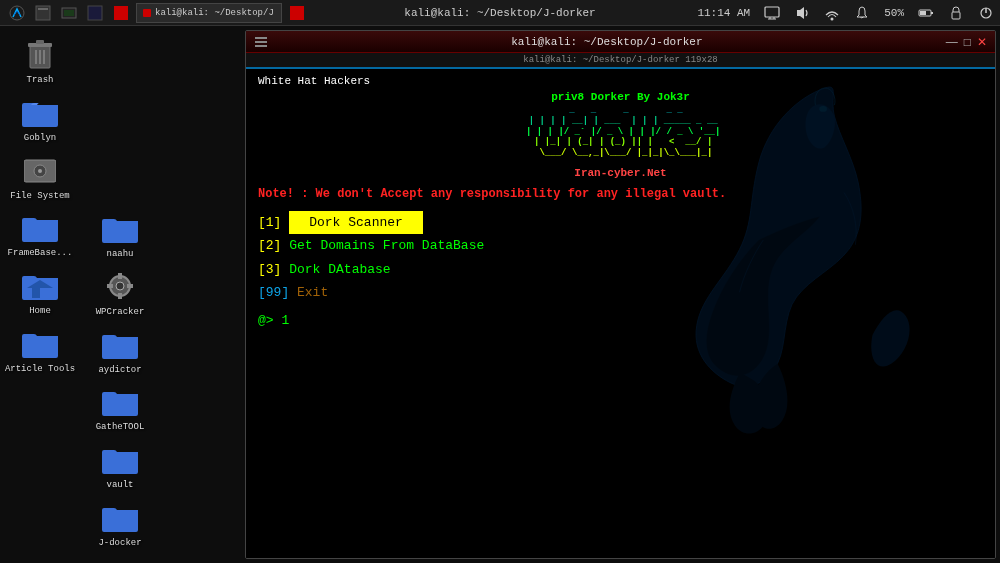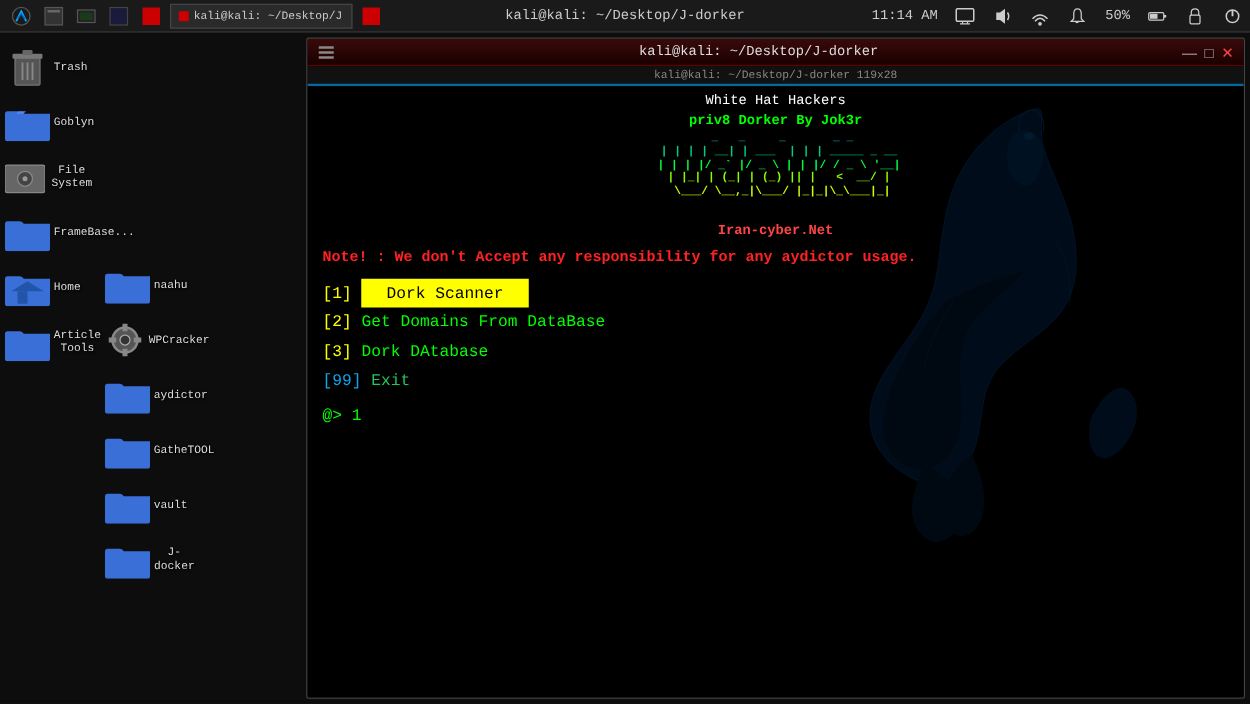--- a/index.html
+++ b/index.html
@@ -97,21 +97,21 @@
       width: 80px;
       padding-top: 10px;
       display: flex;
       flex-direction: column;
       gap: 8px;
       align-items: center;
       flex-shrink: 0;
     }
     .desktop-icon-item {
       display: flex;
-      flex-direction: row;
+      flex-direction: column;
       align-items: center;
       gap: 3px;
       cursor: pointer;
       width: 72px;
     }
     .desktop-icon-item .icon-img {
       width: 36px;
       height: 36px;
       display: flex;
       align-items: center;
@@ -180,21 +180,21 @@
       flex: 1;
       background: #000;
       padding: 6px 12px;
       overflow: hidden;
       position: relative;
     }
 
     .ascii-title-text {
       font-size: 11px;
       color: #fff;
-      text-align: center;
+      text-align: left;
       margin-bottom: 4px;
     }
 
     .ascii-logo {
       font-family: 'Courier New', monospace;
       font-size: 10px;
       line-height: 1.3;
       white-space: pre;
       position: relative;
       z-index: 2;
@@ -206,21 +206,21 @@
       text-align: center;
       display: block;
       margin-bottom: 2px;
     }
 
     .iran-cyber-line {
       color: #ff4444;
       font-size: 11px;
       text-align: center;
       display: block;
-      margin-top: 20px;
+      margin-top: 8px;
     }
 
     .warning-line {
       color: #ff2222;
       font-size: 12px;
       font-weight: bold;
       margin-top: 8px;
       font-family: 'Courier New', monospace;
     }
 
@@ -557,38 +557,38 @@
         <div style="display:flex; justify-content:center; flex-direction:column; align-items:center;font-weight:bold;">
           <span class="priv8-line">priv8 Dorker By Jok3r</span>
           <pre class="ascii-logo" style="color:#00ff00; font-size:9px; line-height:1.2; text-align:center;"><span style="color:#00aaaa;">  _   _     _       _ _</span>
 <span style="color:#00cc88;"> | | | | __| | ___  | | | _____ _ __</span>
 <span style="color:#00ff44;"> | | | |/ _` |/ _ \ | | |/ / _ \ '__|</span>
 <span style="color:#88ff00;"> | |_| | (_| | (_) || |   &lt;  __/ |</span>
 <span style="color:#ccff00;">  \___/ \__,_|\___/ |_|_|\_\___|_|</span></pre>
           <span class="iran-cyber-line">Iran-cyber.Net</span>
         </div>
 
-        <div class="warning-line">Note! : We don't Accept any responsibility for any aydictor usage.</div>
+        <div class="warning-line">Note! : We don't Accept any responsibility for any illegal vault.</div>
 
         <div class="menu-area">
           <div class="menu-item menu-item-1">
             <span class="bracket-num" style="color:#ffff00;">[1]&nbsp;</span>
             <span class="menu-label highlight-row">Dork Scanner</span>
           </div>
           <div class="menu-item">
             <span class="bracket-num" style="color:#ffff00;">[2]&nbsp;</span>
             <span class="menu-label" style="color:#00ff00;">Get Domains From DataBase</span>
           </div>
           <div class="menu-item">
             <span class="bracket-num" style="color:#ffff00;">[3]&nbsp;</span>
             <span class="menu-label" style="color:#00ff00;">Dork DAtabase</span>
           </div>
           <div class="menu-item">
             <span class="bracket-num" style="color:#0ea5e9;">[99]&nbsp;</span>
-            <span class="menu-label" style="color:#22c55e;">Exit</span>
+            <span class="menu-label" style="color:#a16207;">Exit</span>
           </div>
         </div>
 
         <div class="prompt-line">@&gt; 1</div>
 
       </div>
     </div>
   </div>
 
 </div>

